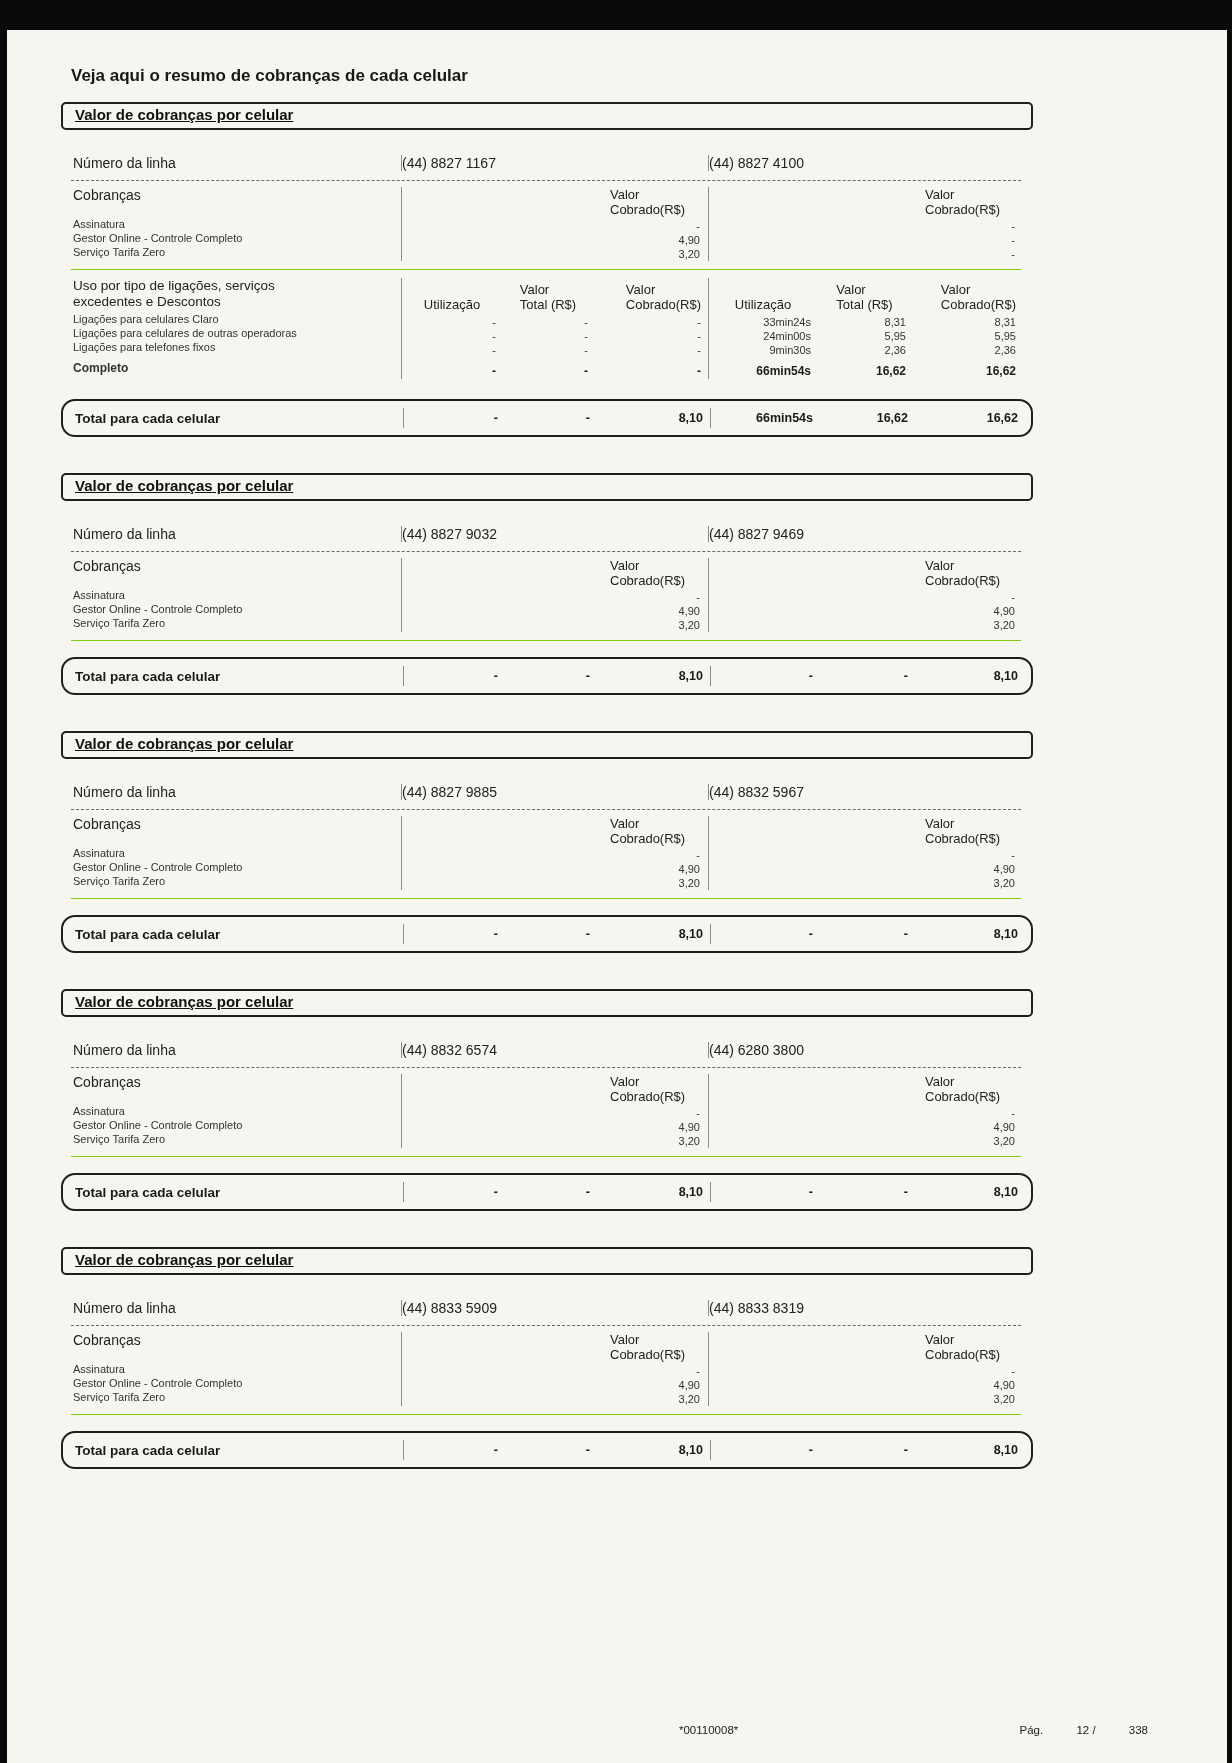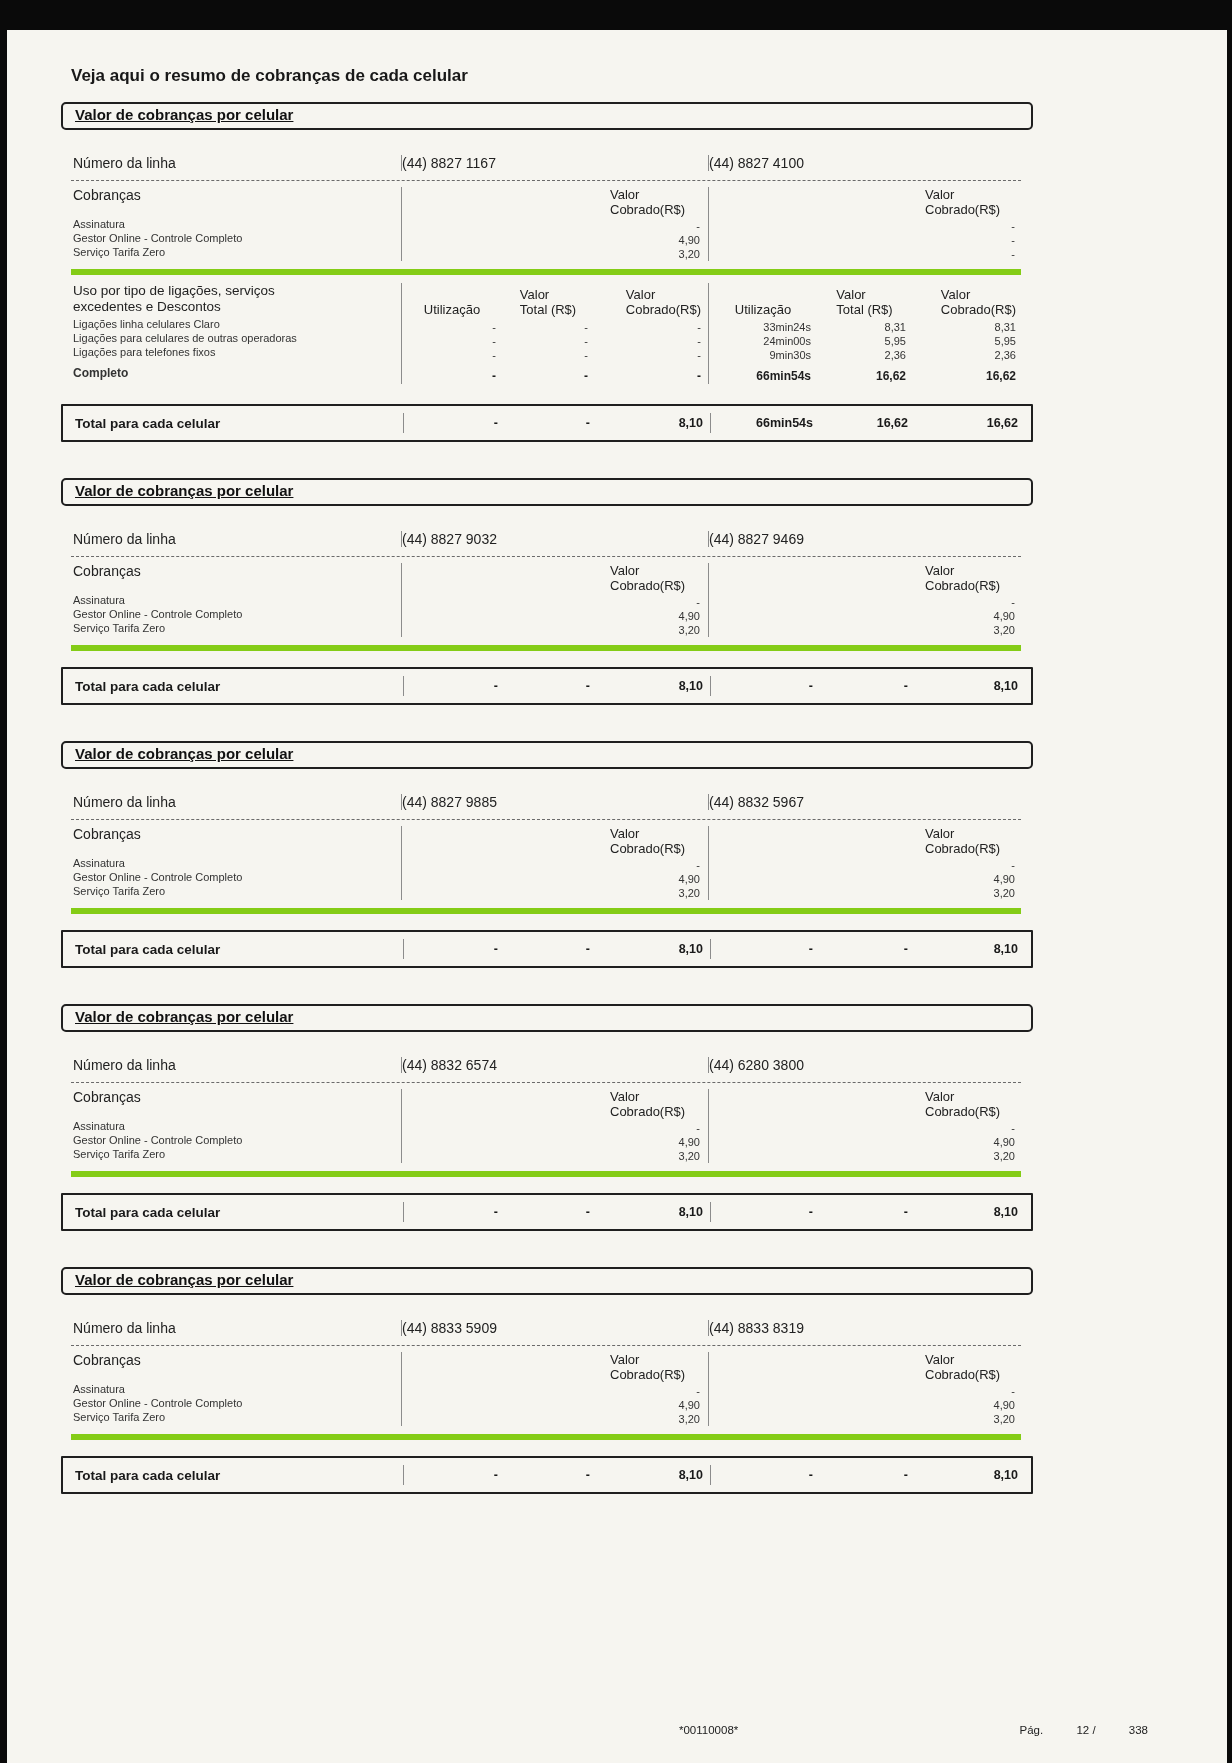--- a/index.html
+++ b/index.html
@@ -23,21 +23,21 @@
   }
   .pill-title{font-size:15px;font-weight:bold;text-decoration:underline;color:#111}
 
   .grid{display:grid;grid-template-columns:330px 307px 313px}
   .c-mid,.c-right{border-left:1px solid #8c8c8c}
 
   .linha{border-bottom:1px dashed #6a6a6a;padding:9px 0}
   .linha-label{font-size:14px;padding-left:2px;color:#222}
   .phone{text-align:left;font-size:14px;color:#222}
 
-  .charges{border-bottom:6px solid #84cc16;padding:6px 0 8px}
+  .charges{border-bottom:1px solid #84cc16;padding:6px 0 8px}
   .charges-title{font-size:14px;height:30px;padding-left:2px;color:#222}
   .vc-head{width:90px;margin:0 8px 2px auto;font-size:13px;line-height:15px;height:30px;color:#222}
   .vc-head.r{margin-right:6px}
   .vh-line{display:block}
   .charge-item{font-size:11px;line-height:14px;color:#333;padding-left:2px}
   .charge-val{font-size:11px;line-height:14px;text-align:right;padding-right:8px;color:#333}
   .c-right .charge-val{padding-right:6px}
 
   .usage{padding:8px 0 4px}
   .usage-title{font-size:13.5px;line-height:16px;height:34px;color:#222;padding-left:2px}
@@ -49,21 +49,21 @@
   .uh.c2{justify-self:center;text-align:left}
   .uh.c3{justify-self:end;text-align:left;padding-right:8px}
   .c-right .uh.c3{padding-right:6px}
   .uv{font-size:11px;line-height:14px;text-align:right;padding-right:6px;color:#333}
   .uv.last{padding-right:8px}
   .c-right .uv.last{padding-right:6px}
   .subtotal{font-weight:bold;font-size:12px;margin-top:6px;line-height:16px}
   .subrow .uv{font-weight:bold;font-size:12px;margin-top:6px;line-height:16px;color:#1d1d1d}
 
   .total-pill{
-    border:2px solid #1f1f1f;border-radius:1px;margin:16px 8px 0 -10px;width:972px;
+    border:2px solid #1f1f1f;border-radius:14px;margin:16px 8px 0 -10px;width:972px;
     box-sizing:border-box;padding:7px 8px 7px 10px;
   }
   .total-label{font-weight:bold;font-size:13.5px;padding-left:2px;align-self:center;color:#1a1a1a}
   .tv{font-weight:bold;font-size:12.5px;text-align:right;padding-right:6px;line-height:20px;color:#1a1a1a}
   .tv.last{padding-right:8px}
   .c-right .tv.last{padding-right:6px}
 
   .footer{position:absolute;top:1724px;left:7px;width:1213px;height:20px;font-size:11.5px;color:#222}
   .barcode{position:absolute;left:672px;top:0}
   .pageinfo{position:absolute;right:72px;top:0}
@@ -117,21 +117,21 @@
         <div class="charge-val">-</div>
       </div>
     </div>
 
     <div class="grid usage">
       <div class="c-label">
         <div class="usage-title">
           <span class="vh-line">Uso por tipo de ligações, serviços</span>
           <span class="vh-line">excedentes e Descontos</span>
         </div>
-        <div class="charge-item">Ligações linha celulares Claro</div>
+        <div class="charge-item">Ligações para celulares Claro</div>
         <div class="charge-item">Ligações para celulares de outras operadoras</div>
         <div class="charge-item">Ligações para telefones fixos</div>
         <div class="charge-item subtotal">Completo</div>
       </div>
 
       <div class="c-mid">
         <div class="sub3 uhead">
           <div class="uh c1">Utilização</div>
           <div class="uh c2">
             <span class="vh-line">Valor</span>

